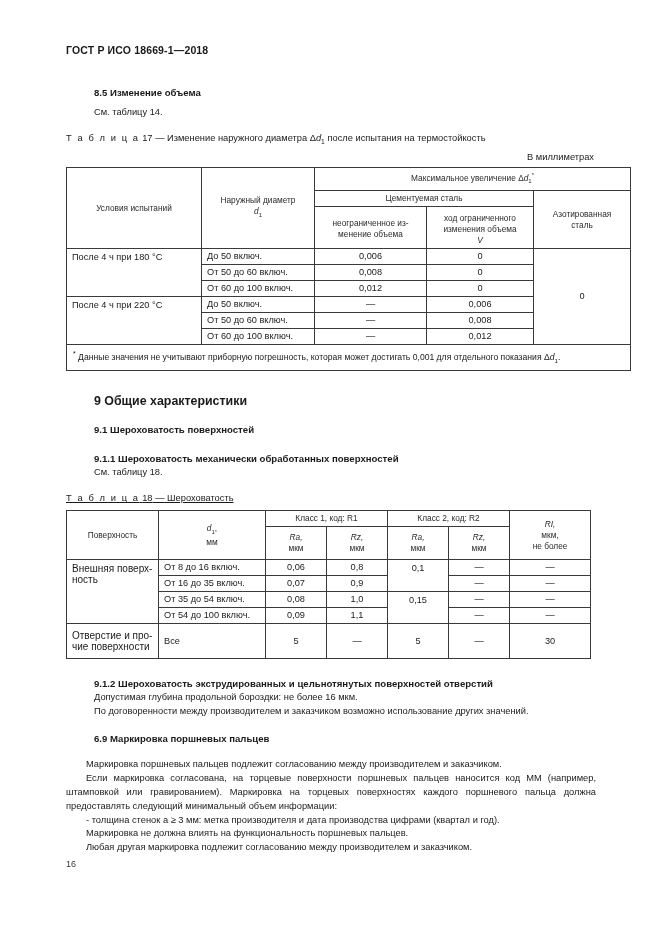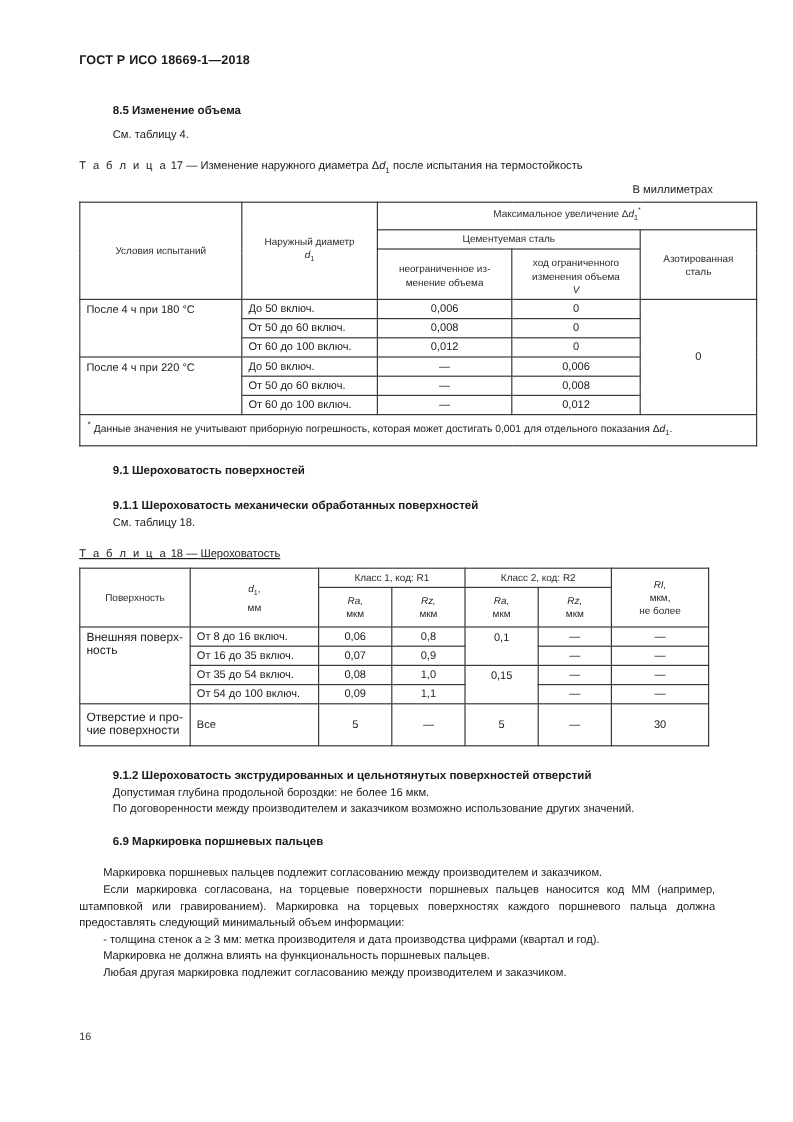--- a/index.html
+++ b/index.html
@@ -151,21 +151,21 @@
 </head>
 <body>
 
 <div class="page">
 
   <div class="doc-header">ГОСТ Р ИСО 18669-1—2018</div>
 
   <div class="content">
 
     <div class="h3">8.5 Изменение объема</div>
-    <div class="para" style="padding-top:6px;">См. таблицу 4.</div>
+    <div class="para" style="padding-top:6px;">См. таблицу 14.</div>
 
     <div class="tbl-caption" style="padding-top:11px;">
       <span class="spaced">Т а б л и ц а</span>
       <span>17</span>
       <span>—</span>
       <span>Изменение наружного диаметра Δ<span class="ital">d</span><span class="sub">1</span> после испытания на термостойкость</span>
     </div>
 
     <div class="units-right" style="padding-top:2px;">В миллиметрах</div>
 
@@ -249,20 +249,21 @@
           <tr>
             <td class="footnote" colspan="5">
               <span class="fn-mark">*</span>
               Данные значения не учитывают приборную погрешность, которая может достигать 0,001 для отдельного показания Δ<span class="ital">d</span><span class="sub">1</span>.
             </td>
           </tr>
         </tbody>
       </table>
     </div>
 
+    <div class="h2" style="padding-top:22px;">9 Общие характеристики</div>
     <div class="h4" style="padding-top:14px;">9.1 Шероховатость поверхностей</div>
     <div class="h4" style="padding-top:15px;">9.1.1 Шероховатость механически обработанных поверхностей</div>
     <div class="para">См. таблицу 18.</div>
 
     <div class="tbl-caption" style="padding-top:12px;text-decoration:underline;">
       <span class="spaced">Т а б л и ц а</span>
       <span>18</span>
       <span>—</span>
       <span>Шероховатость</span>
     </div>

